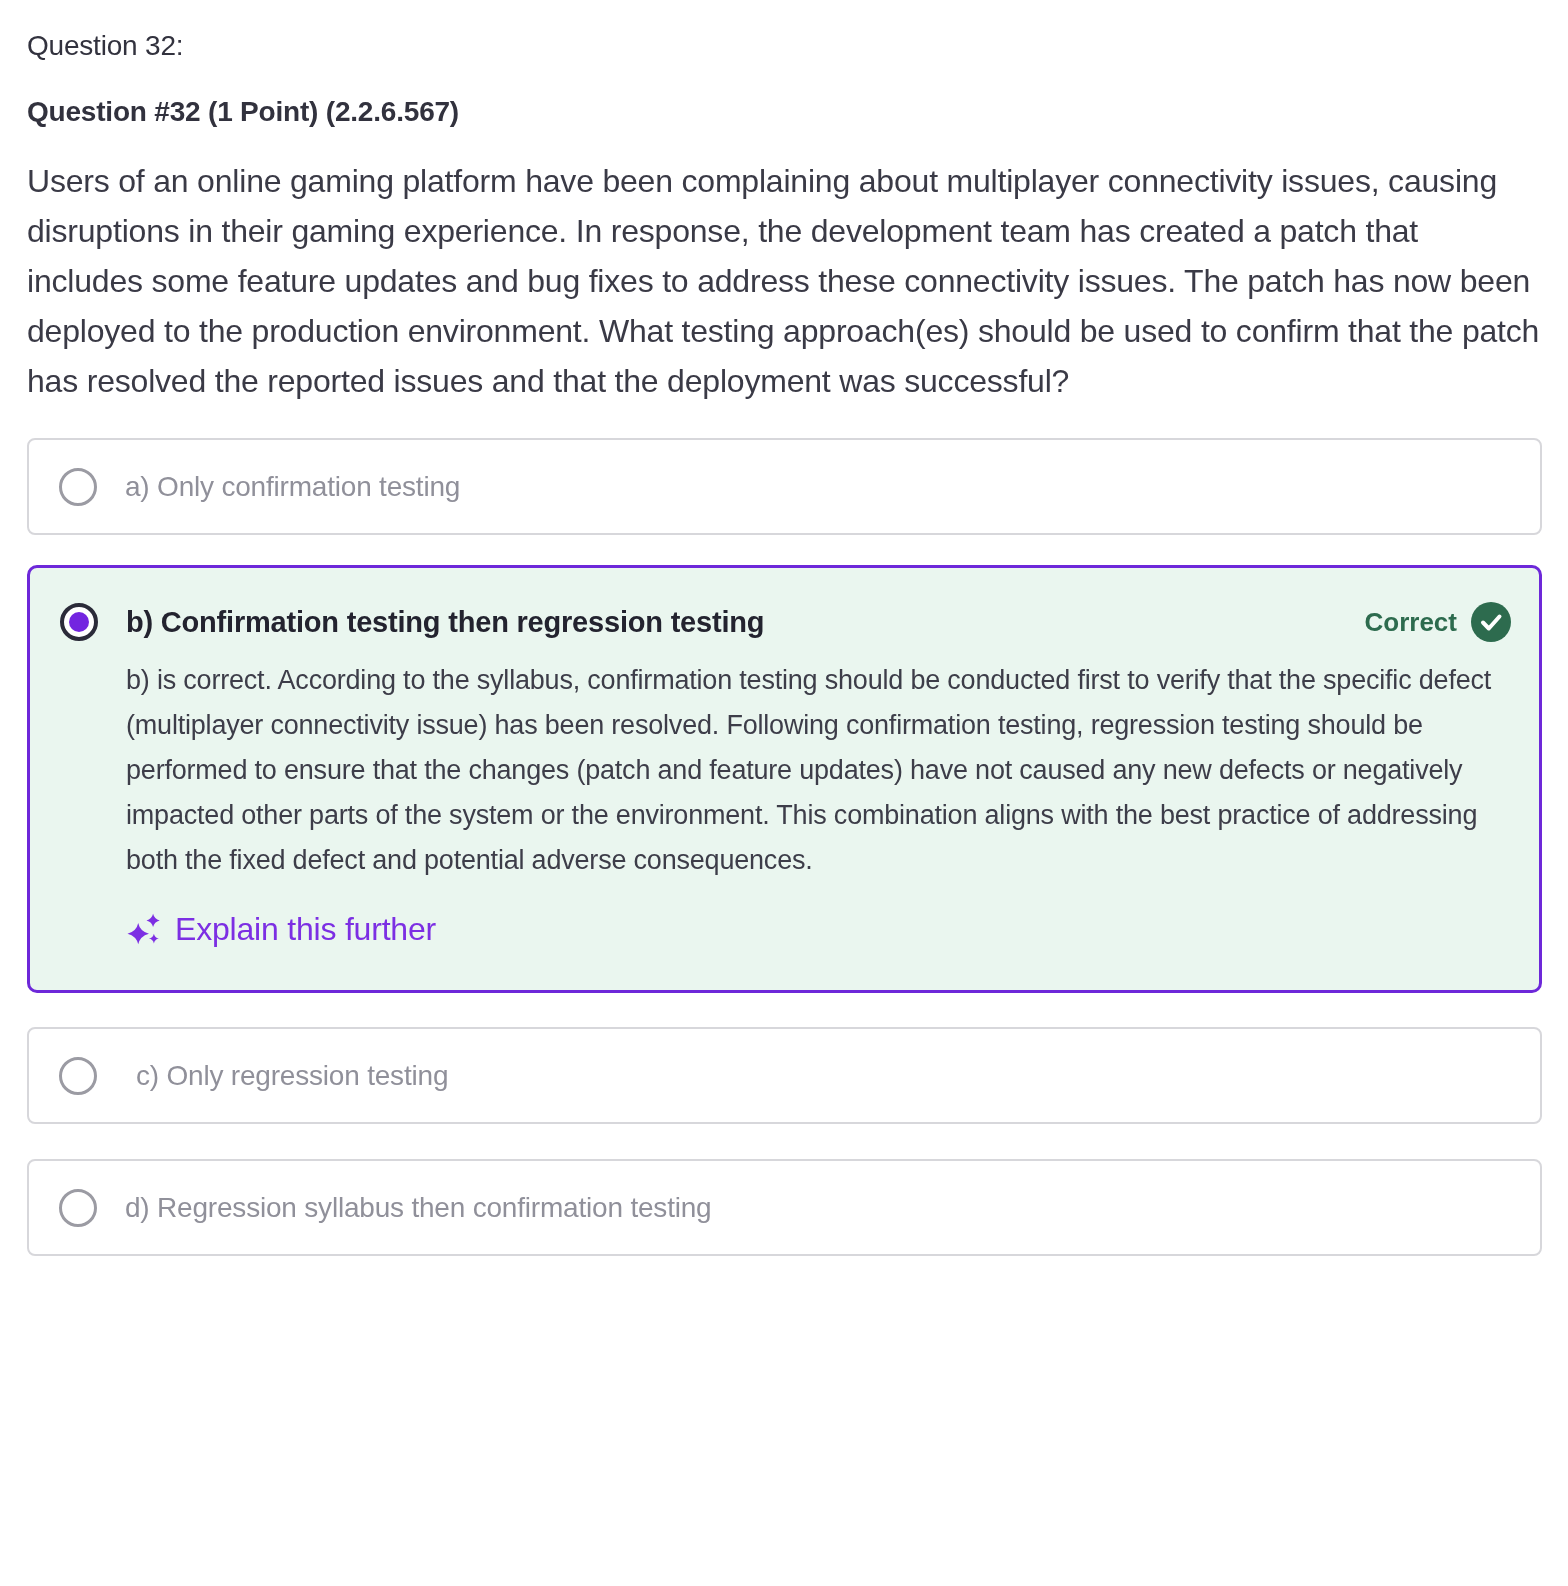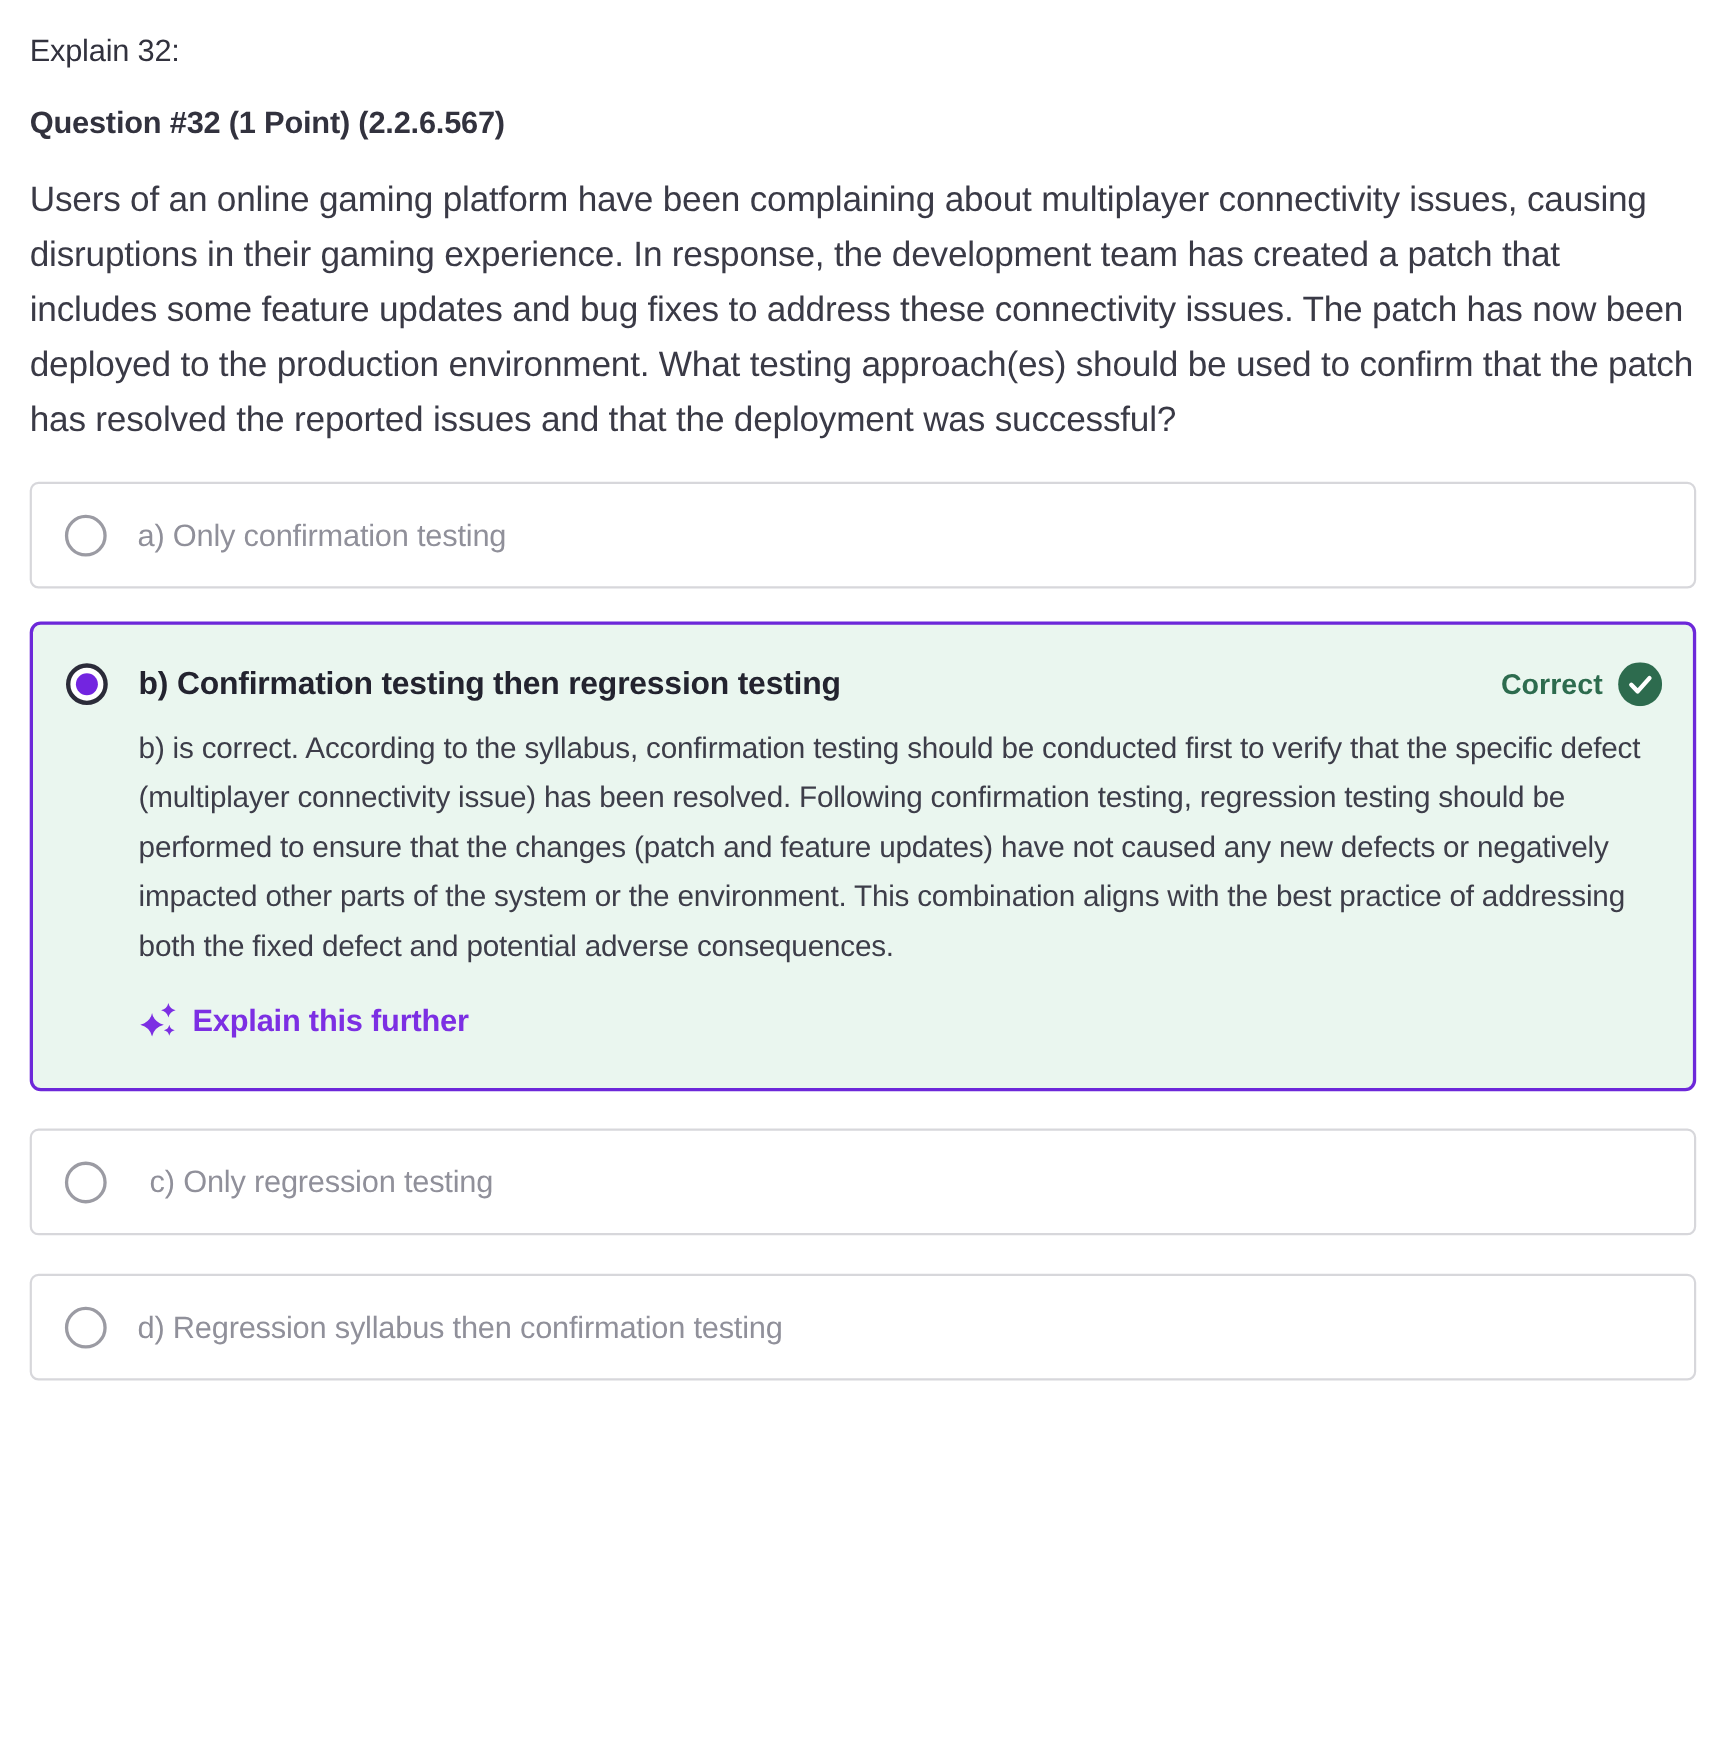--- a/index.html
+++ b/index.html
@@ -91,30 +91,30 @@
     line-height:45px;max-width:1390px;
     letter-spacing:-0.2px;
   }
   .explain-link{
     margin:28px 0 0 66px;
     display:inline-flex;align-items:center;gap:13px;
     color:var(--link-purple);cursor:pointer;
     text-decoration:none;
   }
   .explain-link-text{
-    font-size:28px;font-weight:700;letter-spacing:-0.2px;
+    font-size:32px;font-weight:400;letter-spacing:-0.2px;
   }
   .sparkles-icon{width:36px;height:33px;display:block;color:var(--link-purple);}
 </style>
 </head>
 <body>
 
 <div class="page">
 
-  <div class="q-number">Explain 32:</div>
+  <div class="q-number">Question 32:</div>
 
   <div class="q-title">Question #32 (1 Point) (2.2.6.567)</div>
 
   <div class="q-body">Users of an online gaming platform have been complaining about multiplayer connectivity issues, causing disruptions in their gaming experience. In response, the development team has created a patch that includes some feature updates and bug fixes to address these connectivity issues. The patch has now been deployed to the production environment. What testing approach(es) should be used to confirm that the patch has resolved the reported issues and that the deployment was successful?</div>
 
   <div class="options">
 
     <div class="option">
       <div class="radio"></div>
       <span class="option-label">a) Only confirmation testing</span>

